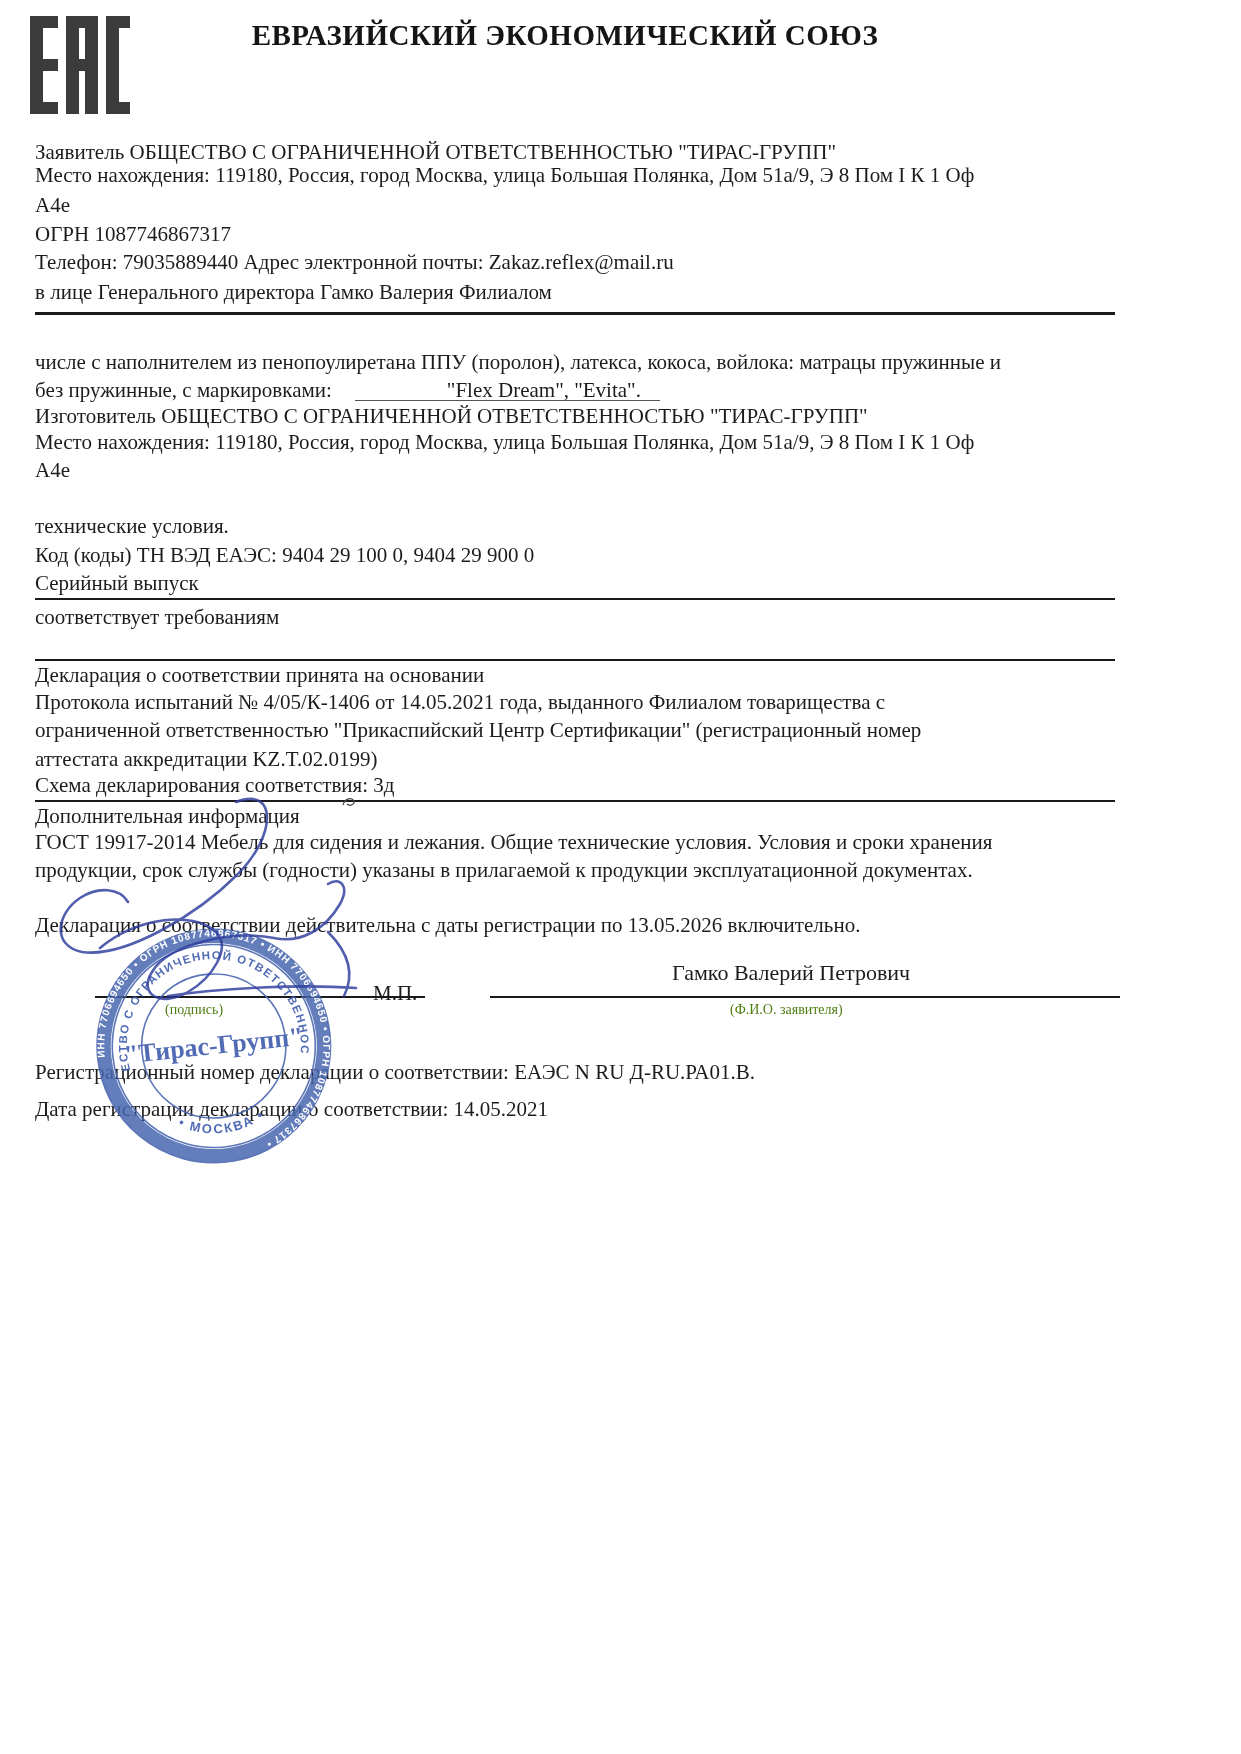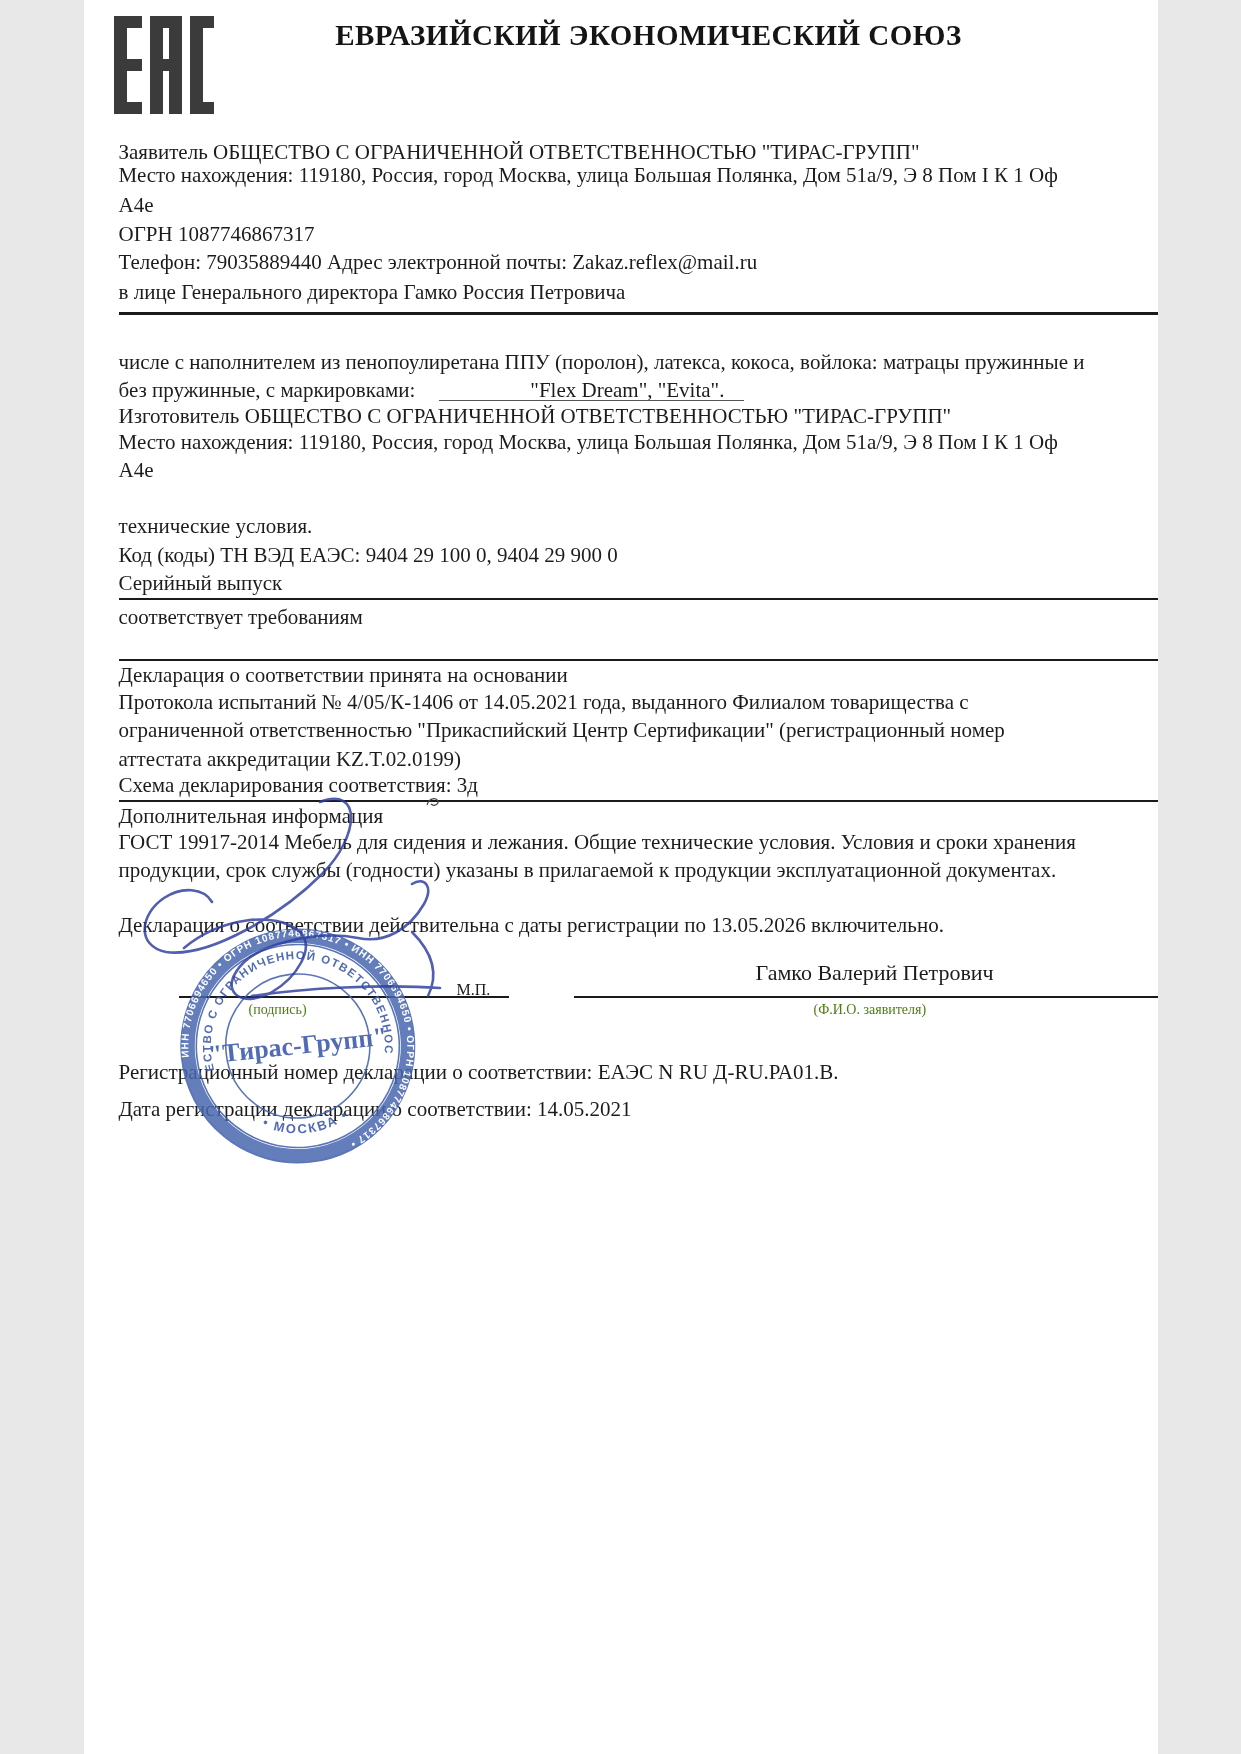--- a/index.html
+++ b/index.html
@@ -1,39 +1,39 @@
 <!DOCTYPE html>
 <html lang="ru"><head>
 <meta charset="utf-8">
 <style>
   html,body{margin:0;padding:0;background:#e8e8e8;}
   .page{
     position:relative;
-    width:1074px;height:1754px;
+    width:1241px;height:1754px;
     margin:0 auto;
     background:#ffffff;
     font-family:"Liberation Serif", serif;
     color:#1c1c1c;
     overflow:hidden;
   }
   .ln{position:absolute;left:35px;font-size:21px;line-height:25px;white-space:nowrap;}
   .b{font-weight:normal;}
   .rule{position:absolute;background:#1a1a1a;height:2px;}
   .rule.thick{height:3px;}
   .caption{position:absolute;font-size:14px;color:#4d7c0f;}
   .title-wrap{
     position:absolute;left:140px;top:18px;width:850px;
     text-align:center;font-weight:bold;font-size:29px;line-height:35px;
     letter-spacing:0.5px;color:#151515;
   }
   .eac{position:absolute;left:30px;top:16px;}
   .stamp{position:absolute;left:77px;top:909px;opacity:0.9;transform:rotate(-6deg);}
   .sig{position:absolute;left:40px;top:780px;opacity:0.92;}
   .stray{position:absolute;left:340px;top:795px;}
-  .mp{position:absolute;left:345px;top:981px;font-size:16px;padding-left:28px;}
+  .mp{position:absolute;left:345px;top:981px;font-size:21px;padding-left:28px;}
   .fio{position:absolute;left:672px;top:960px;font-size:22px;}
 </style>
 </head>
 <body>
 
 <div class="page">
 
   <div class="eac">
     <svg width="100" height="98" viewBox="0 0 100 98" aria-hidden="true">
       <g fill="#3b3b3b">
@@ -60,21 +60,21 @@
   </div>
 
   <div class="ln" style="top:140px">
     <span class="b">Заявитель</span>&nbsp;<span>ОБЩЕСТВО С ОГРАНИЧЕННОЙ ОТВЕТСТВЕННОСТЬЮ "ТИРАС-ГРУПП"</span>
   </div>
   <div class="ln" style="top:163px">Место нахождения: 119180, Россия, город Москва, улица Большая Полянка, Дом 51а/9, Э 8 Пом I К 1 Оф</div>
   <div class="ln" style="top:193px">А4е</div>
   <div class="ln" style="top:222px">ОГРН 1087746867317</div>
   <div class="ln" style="top:250px">Телефон: 79035889440 Адрес электронной почты: Zakaz.reflex@mail.ru</div>
   <div class="ln" style="top:280px">
-    <span class="b">в лице</span>&nbsp;<span>Генерального директора Гамко Россия Петровича</span>
+    <span class="b">в лице</span>&nbsp;<span>Генерального директора Гамко Валерия Филиалом</span>
   </div>
   <div class="rule thick" style="top:312px;left:35px;width:1080px"></div>
 
   <div class="ln" style="top:350px">числе с наполнителем из пенопоулиретана ППУ (поролон), латекса, кокоса, войлока: матрацы пружинные и</div>
   <div class="ln" style="top:378px">
     <span>без пружинные, с маркировками:</span><span style="display:inline-block;width:115px"></span><span>"Flex Dream", "Evita".</span>
   </div>
   <div class="rule" style="top:400px;left:355px;width:305px;height:1px;background:#555"></div>
   <div class="ln" style="top:404px">
     <span>Изготовитель</span>&nbsp;<span>ОБЩЕСТВО С ОГРАНИЧЕННОЙ ОТВЕТСТВЕННОСТЬЮ "ТИРАС-ГРУПП"</span>

